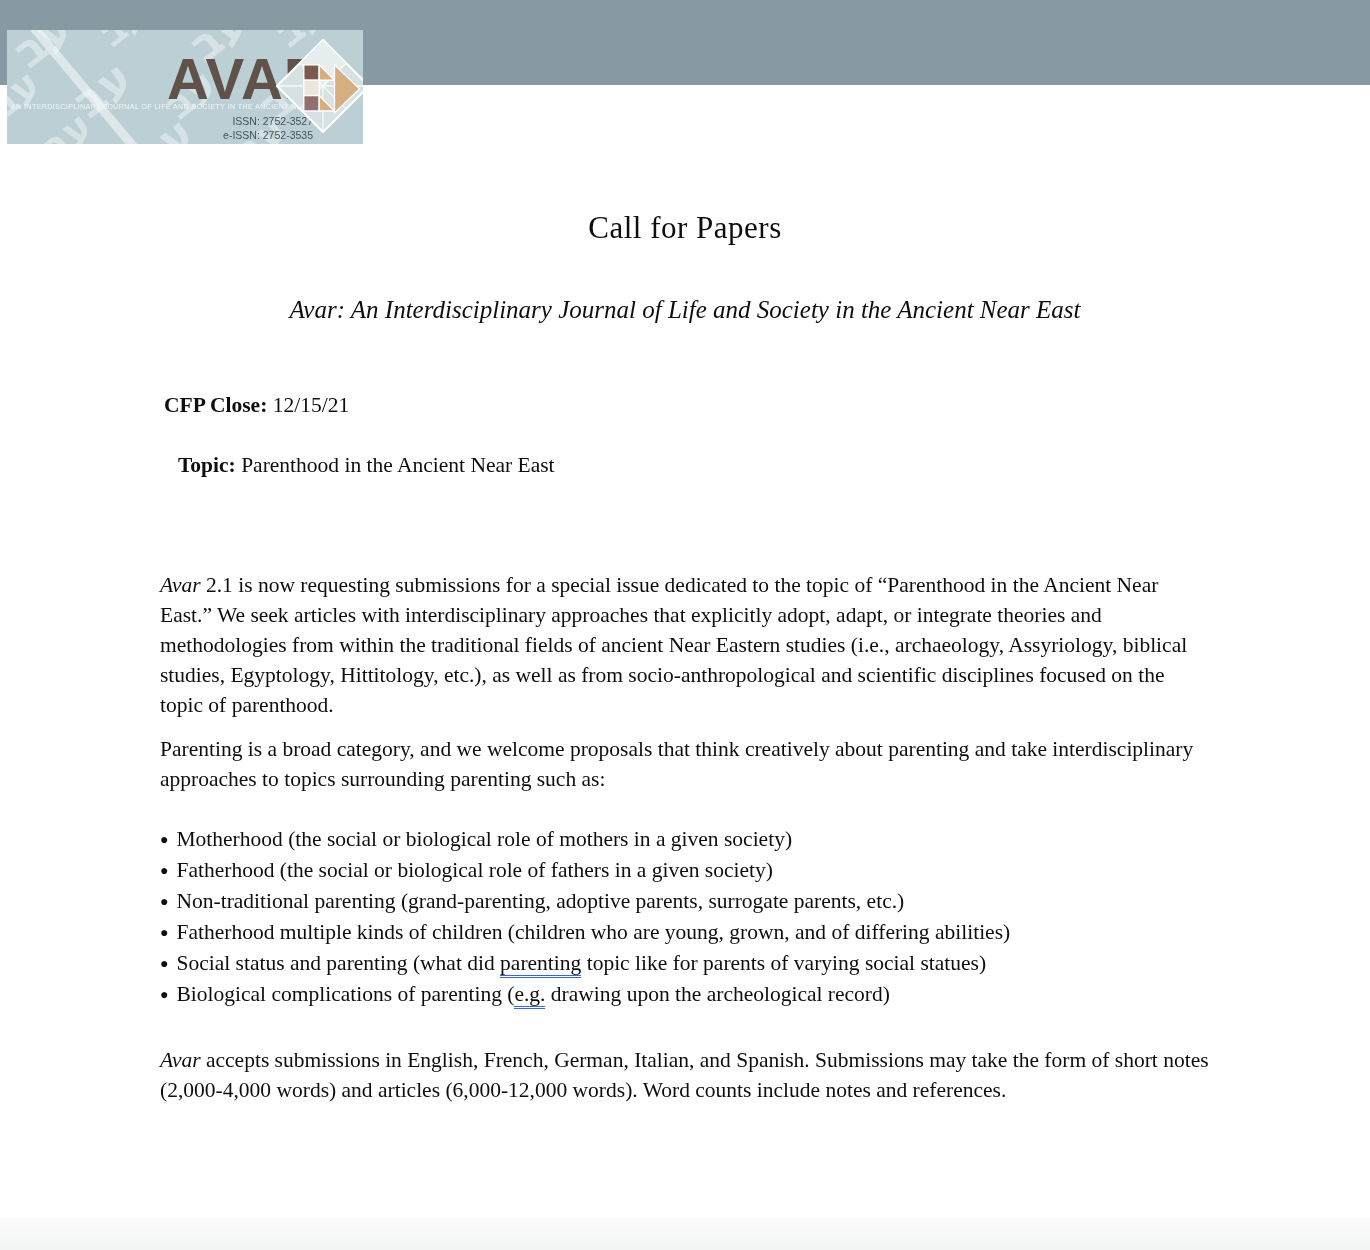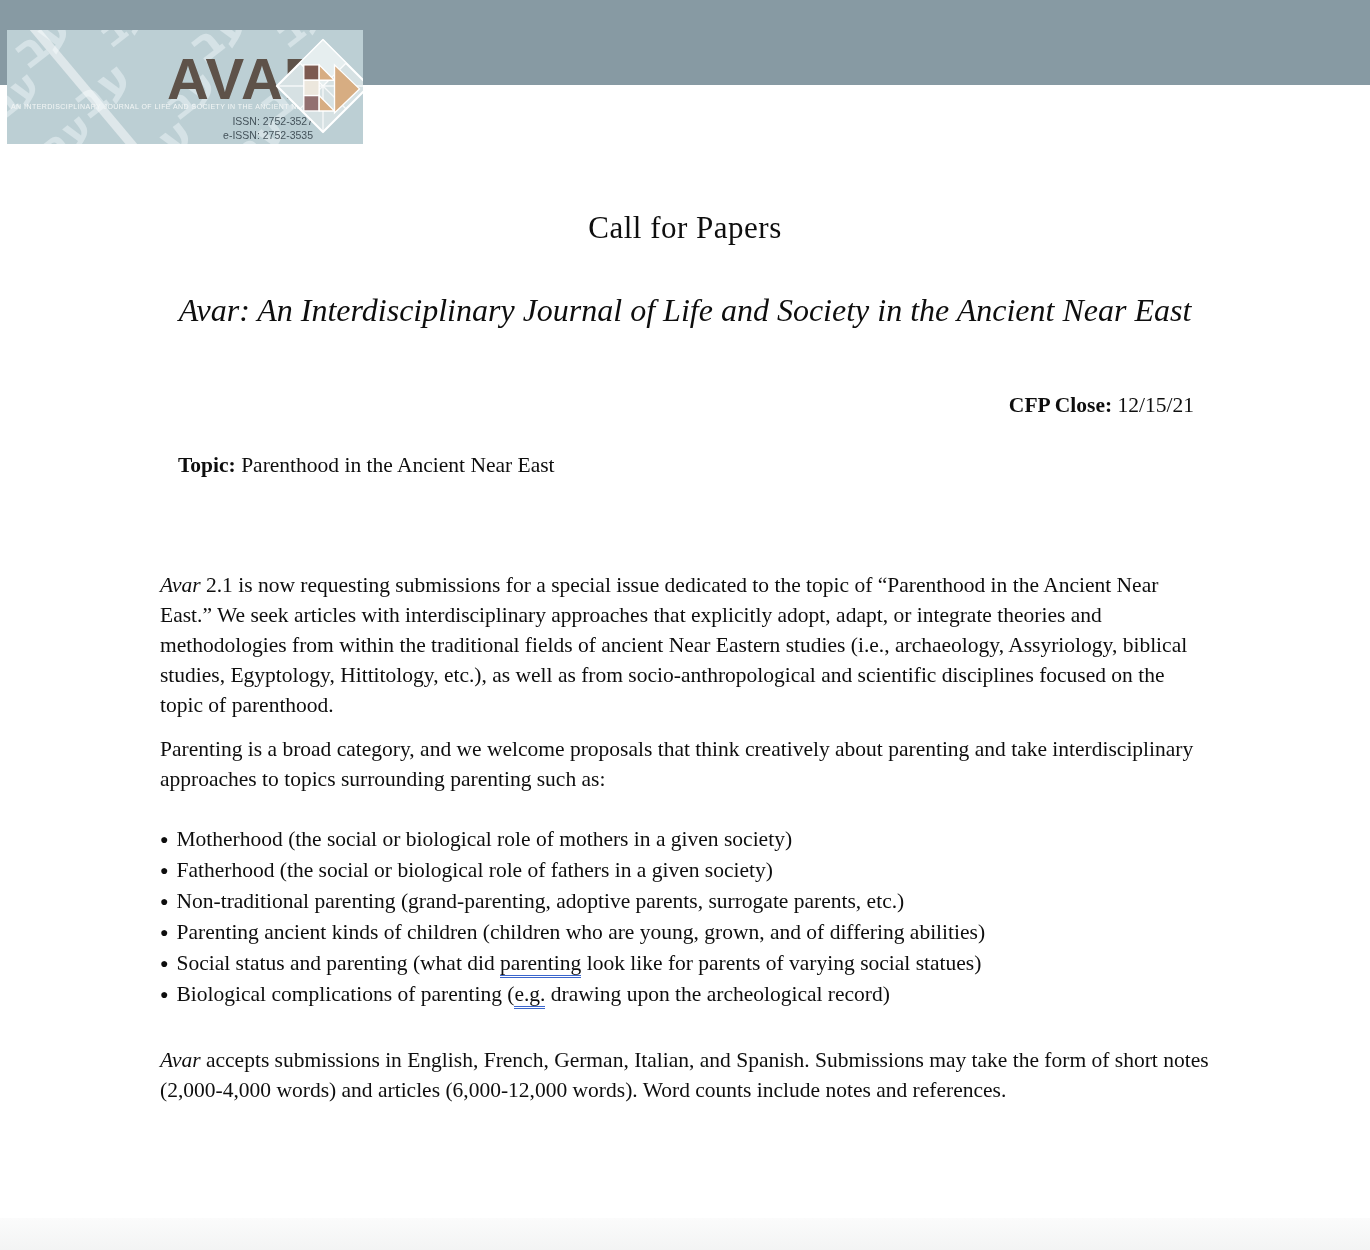--- a/index.html
+++ b/index.html
@@ -53,22 +53,22 @@
     font-family:"Liberation Sans","DejaVu Sans",sans-serif;
     font-size:10.5px; color:#44525a;
   }
   .issn-line.issn  { top:85px; }
   .issn-line.eissn { top:99px; }
   .diamond { position:absolute; right:-8px; top:8px; width:96px; height:96px; }
 
   
   .doc { position:absolute; left:160px; top:0; width:1050px; font-size:21.5px; line-height:30px; }
   .doc-title { margin:212px 0 0; text-align:center; font-size:31px; line-height:32px; font-weight:400; letter-spacing:0.5px; }
-  .doc-subtitle { margin:52px 0 0; text-align:center; font-style:italic; font-size:32px; line-height:28px; font-weight:400; }
-  .meta-cfp { margin:66px 16px 0;text-align:right; }
+  .doc-subtitle { margin:52px 0 0; text-align:center; font-style:italic; font-size:25px; line-height:28px; font-weight:400; }
+  .meta-cfp { margin:66px 4px 0; }
   .meta-topic { margin:30px 18px 0; }
   .para-1 { margin:90px 0 0; }
   .para-2 { margin:14px 0 0; }
   .bullet-list { margin:30px 0 0; padding:0; list-style:none;font-family:Liberation Serif, serif; }
   .bullet-list li { line-height:30px; }
   .dot { font-size:14px; margin-right:8px; vertical-align:2px; }
   .para-3 { margin:35px 0 0; }
   strong { font-weight:700; }
   em { font-style:italic; }
   .gmark { border-bottom:3px double #3b66cc; }
@@ -127,21 +127,21 @@
   <p class="meta-topic"><strong>Topic:</strong> <span>Parenthood in the Ancient Near East</span></p>
 
   <p class="para-1"><em>Avar</em><span> 2.1 is now requesting submissions for a special issue dedicated to the topic of “Parenthood in the Ancient Near East.” We seek articles with interdisciplinary approaches that explicitly adopt, adapt, or integrate theories and methodologies from within the traditional fields of ancient Near Eastern studies (i.e., archaeology, Assyriology, biblical studies, Egyptology, Hittitology, etc.), as well as from socio-anthropological and scientific disciplines focused on the topic of parenthood.</span></p>
 
   <p class="para-2">Parenting is a broad category, and we welcome proposals that think creatively about parenting and take interdisciplinary approaches to topics surrounding parenting such as:</p>
 
   <ul class="bullet-list">
     <li><span class="dot">●</span><span>Motherhood (the social or biological role of mothers in a given society)</span><span class="gmark"></span><span></span></li>
     <li><span class="dot">●</span><span>Fatherhood (the social or biological role of fathers in a given society)</span><span class="gmark"></span><span></span></li>
     <li><span class="dot">●</span><span>Non-traditional parenting (grand-parenting, adoptive parents, surrogate parents, etc.)</span><span class="gmark"></span><span></span></li>
-    <li><span class="dot">●</span><span>Parenting ancient kinds of children (children who are young, grown, and of differing abilities)</span><span class="gmark"></span><span></span></li>
-    <li><span class="dot">●</span><span>Social status and parenting (what did </span><span class="gmark">parenting</span><span> look like for parents of varying social statues)</span></li>
+    <li><span class="dot">●</span><span>Fatherhood multiple kinds of children (children who are young, grown, and of differing abilities)</span><span class="gmark"></span><span></span></li>
+    <li><span class="dot">●</span><span>Social status and parenting (what did </span><span class="gmark">parenting</span><span> topic like for parents of varying social statues)</span></li>
     <li><span class="dot">●</span><span>Biological complications of parenting (</span><span class="gmark">e.g.</span><span> drawing upon the archeological record)</span></li>
   </ul>
 
   <p class="para-3"><em>Avar</em><span> accepts submissions in English, French, German, Italian, and Spanish. Submissions may take the form of short notes (2,000-4,000 words) and articles (6,000-12,000 words). Word counts include notes and references.</span></p>
 </div>
 
 <div class="footer-strip"></div>
 
 </body></html>

